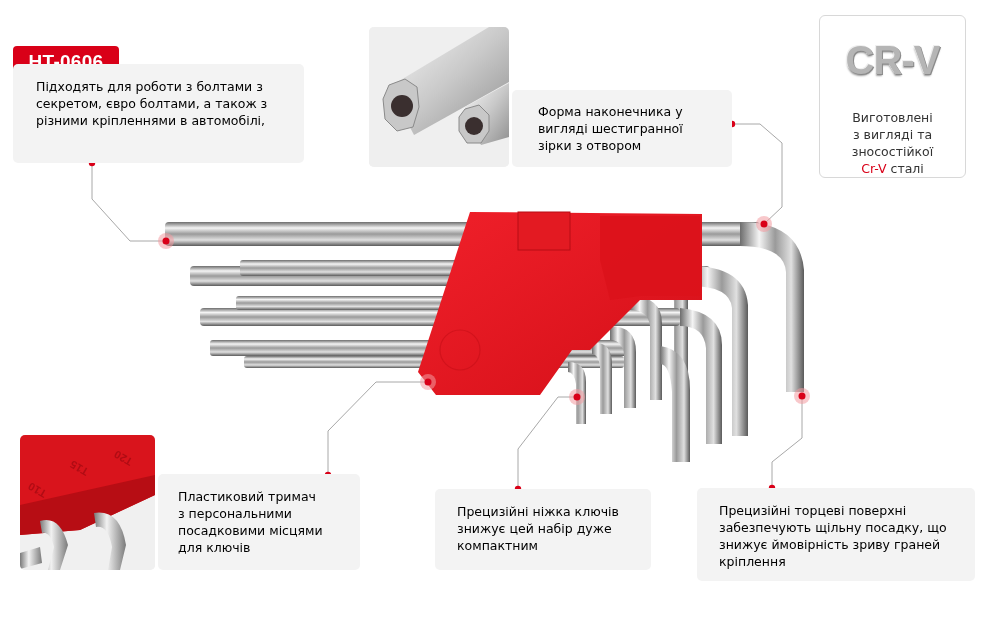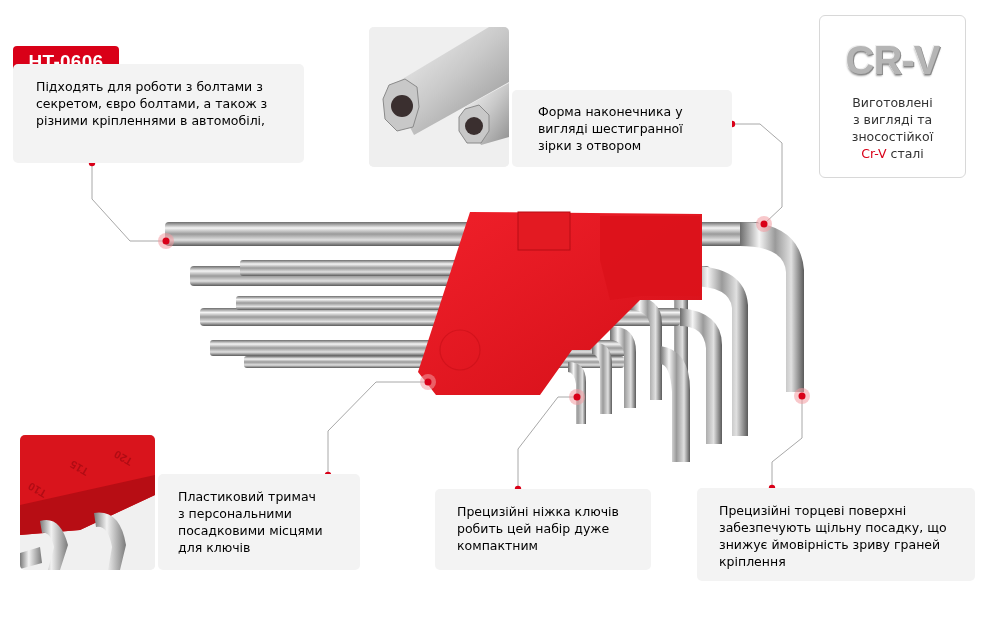--- a/index.html
+++ b/index.html
@@ -12,21 +12,21 @@
   #card-tip{left:512px;top:90px;width:220px;height:77px;padding:13px 12px 0 26px;}
   #card-holder{left:158px;top:474px;width:202px;height:96px;padding:14px 10px 0 20px;}
   #card-short{left:435px;top:489px;width:216px;height:81px;padding:14px 10px 0 22px;}
   #card-precision{left:697px;top:488px;width:278px;height:93px;padding:14px 10px 0 22px;}
   .photo{border-radius:5px;overflow:hidden;background:#f0f0f0;}
   #photo-tip{left:369px;top:27px;width:140px;height:140px;}
   #photo-holder{left:20px;top:435px;width:135px;height:135px;}
   .crv{left:819px;top:15px;width:147px;height:163px;border:1px solid #d8d8d8;border-radius:6px;background:#fff;box-sizing:border-box;text-align:center;}
   .crv-logo{display:block;margin-top:22px;font-family:"Liberation Sans",sans-serif;font-weight:bold;font-size:40px;letter-spacing:-1px;color:#b5b5b5;
     text-shadow:1px 1px 0 #8a8a8a,-1px -1px 0 #eee,0 2px 2px #999;}
-  .crv-text{display:block;margin-top:11px;font-size:12.5px;line-height:17px;color:#333;}
+  .crv-text{display:block;margin-top:26px;font-size:12.5px;line-height:17px;color:#333;}
   .crv-text .hl{color:#d90018;}
   svg.full{position:absolute;left:0;top:0;}
 </style>
 </head>
 <body>
 
 <svg class="full" width="990" height="625" viewBox="0 0 990 625">
   <defs>
     <linearGradient id="steelH" x1="0" y1="0" x2="0" y2="1">
       <stop offset="0" stop-color="#6d6d6d"></stop>
@@ -177,21 +177,21 @@
 
 <div class="abs card" id="card-holder">
   <span>Пластиковий тримач</span>
   <span>з персональними</span>
   <span>посадковими місцями</span>
   <span>для ключів</span>
 </div>
 
 <div class="abs card" id="card-short">
   <span>Прецизійні ніжка ключів</span>
-  <span>робить цей набір дуже</span>
+  <span>знижує цей набір дуже</span>
   <span>компактним</span>
 </div>
 
 <div class="abs card" id="card-precision">
   <span>Прецизійні торцеві поверхні</span>
   <span>забезпечують щільну посадку, що</span>
   <span>знижує ймовірність зриву граней</span>
   <span>кріплення</span>
 </div>
 

